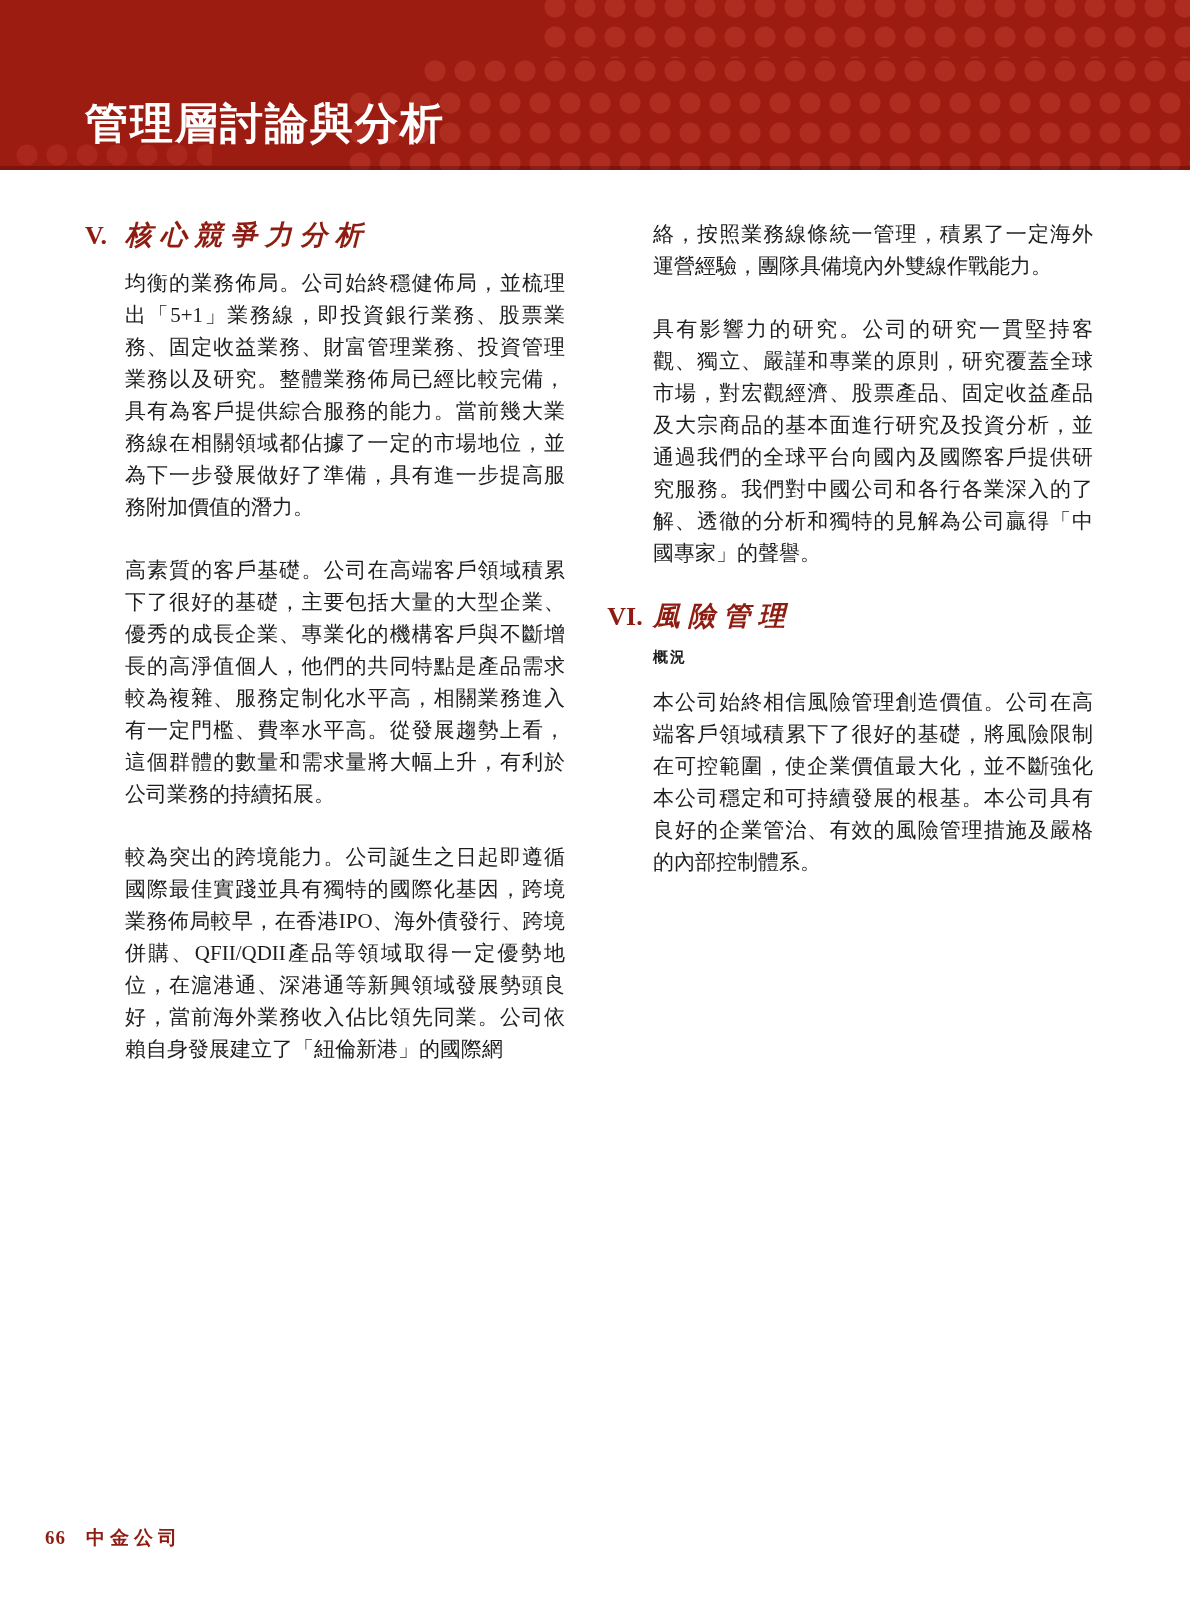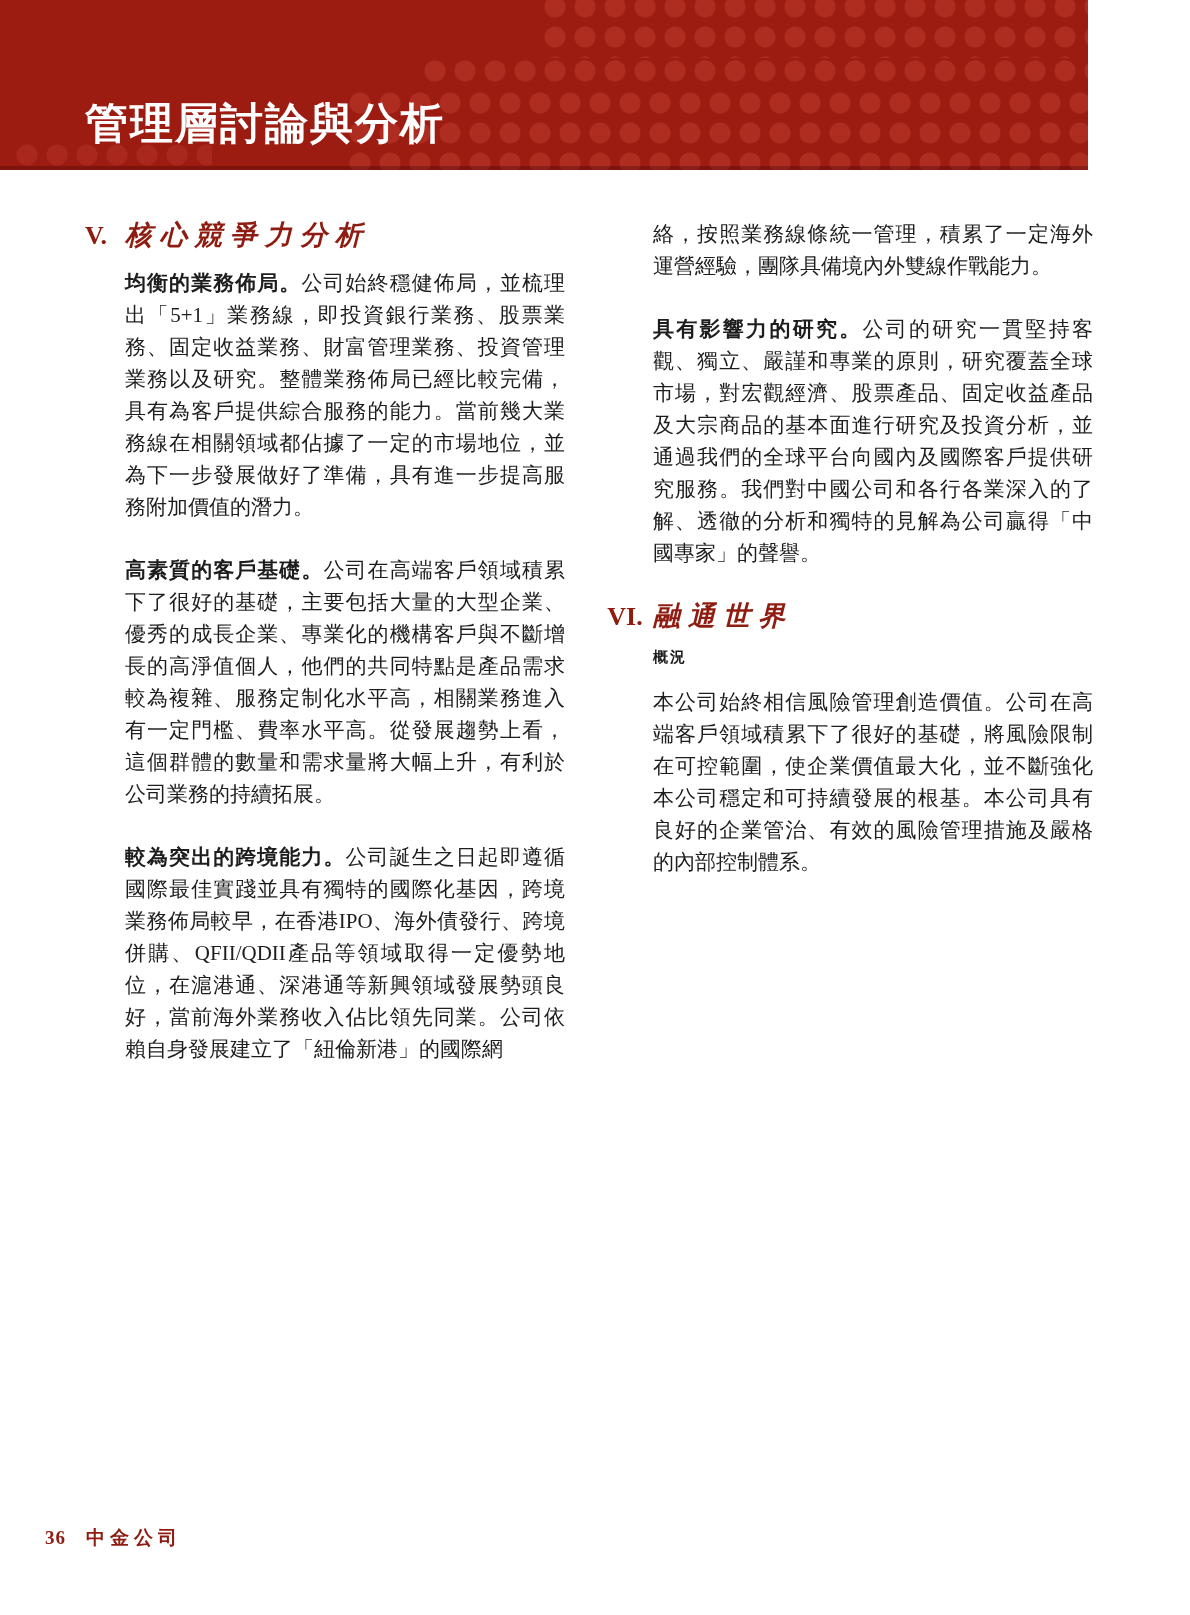--- a/index.html
+++ b/index.html
@@ -7,21 +7,21 @@
     width: 1190px; height: 1615px;
     position: relative;
     background: #ffffff;
     font-family: "Liberation Serif", "DejaVu Serif", serif;
     overflow: hidden;
   }
 
   
   .banner {
     position: absolute; left: 0; top: 0;
-    width: 1088px; height: 170px;
+    width: 1190px; height: 170px;
     background: #9d1c12;
     overflow: hidden;
   }
   .banner::after {
     content: ""; position: absolute; left: 0; bottom: 0;
     width: 100%; height: 4px;
     background: rgba(50, 0, 0, 0.28);
   }
   .dots {
     position: absolute;
@@ -59,21 +59,21 @@
     font-style: italic;
   }
 
   .para {
     margin: 31px 0 0 40px;
     width: 440px;
     font-size: 21px; line-height: 32px;
     text-align: justify;
     color: #1d1d1d;
   }
-  .para b { font-weight: 700; }
+  .para b { font-weight: 400; }
   .col-left .para.first { margin-top: 14px; }
   .col-right .para { margin-left: 56px; }
   .col-right .para.cont { margin-top: 0; }
 
   .vi-head { margin-top: 30px; text-align: center; }
   .subhead {
     margin: 8px 0 0 56px;
     font-size: 15px; font-weight: 700; letter-spacing: 2px;
     color: #1d1d1d; line-height: 30px;
   }
@@ -107,21 +107,21 @@
   <p class="para first"><b>均衡的業務佈局。</b><span>公司始終穩健佈局，並梳理出「5+1」業務線，即投資銀行業務、股票業務、固定收益業務、財富管理業務、投資管理業務以及研究。整體業務佈局已經比較完備，具有為客戶提供綜合服務的能力。當前幾大業務線在相關領域都佔據了一定的市場地位，並為下一步發展做好了準備，具有進一步提高服務附加價值的潛力。</span></p>
   <p class="para"><b>高素質的客戶基礎。</b><span>公司在高端客戶領域積累下了很好的基礎，主要包括大量的大型企業、優秀的成長企業、專業化的機構客戶與不斷增長的高淨值個人，他們的共同特點是產品需求較為複雜、服務定制化水平高，相關業務進入有一定門檻、費率水平高。從發展趨勢上看，這個群體的數量和需求量將大幅上升，有利於公司業務的持續拓展。</span></p>
   <p class="para"><b>較為突出的跨境能力。</b><span>公司誕生之日起即遵循國際最佳實踐並具有獨特的國際化基因，跨境業務佈局較早，在香港IPO、海外債發行、跨境併購、QFII/QDII產品等領域取得一定優勢地位，在滬港通、深港通等新興領域發展勢頭良好，當前海外業務收入佔比領先同業。公司依賴自身發展建立了「紐倫新港」的國際網</span></p>
 </div>
 
 <div class="col col-right">
   <p class="para cont"><span>絡，按照業務線條統一管理，積累了一定海外運營經驗，團隊具備境內外雙線作戰能力。</span></p>
   <p class="para"><b>具有影響力的研究。</b><span>公司的研究一貫堅持客觀、獨立、嚴謹和專業的原則，研究覆蓋全球市場，對宏觀經濟、股票產品、固定收益產品及大宗商品的基本面進行研究及投資分析，並通過我們的全球平台向國內及國際客戶提供研究服務。我們對中國公司和各行各業深入的了解、透徹的分析和獨特的見解為公司贏得「中國專家」的聲譽。</span></p>
   <div class="sec-head vi-head">
     <span class="sec-num">VI.</span>
-    <span class="sec-title">融通世界</span>
+    <span class="sec-title">風險管理</span>
   </div>
   <div class="subhead">概況</div>
   <p class="para overview"><span>本公司始終相信風險管理創造價值。公司在高端客戶領域積累下了很好的基礎，將風險限制在可控範圍，使企業價值最大化，並不斷強化本公司穩定和可持續發展的根基。本公司具有良好的企業管治、有效的風險管理措施及嚴格的內部控制體系。</span></p>
 </div>
 
 <div class="footer">
-  <span class="page-num">36</span><span class="company">中金公司</span>
+  <span class="page-num">66</span><span class="company">中金公司</span>
 </div>
 
 </body></html>

